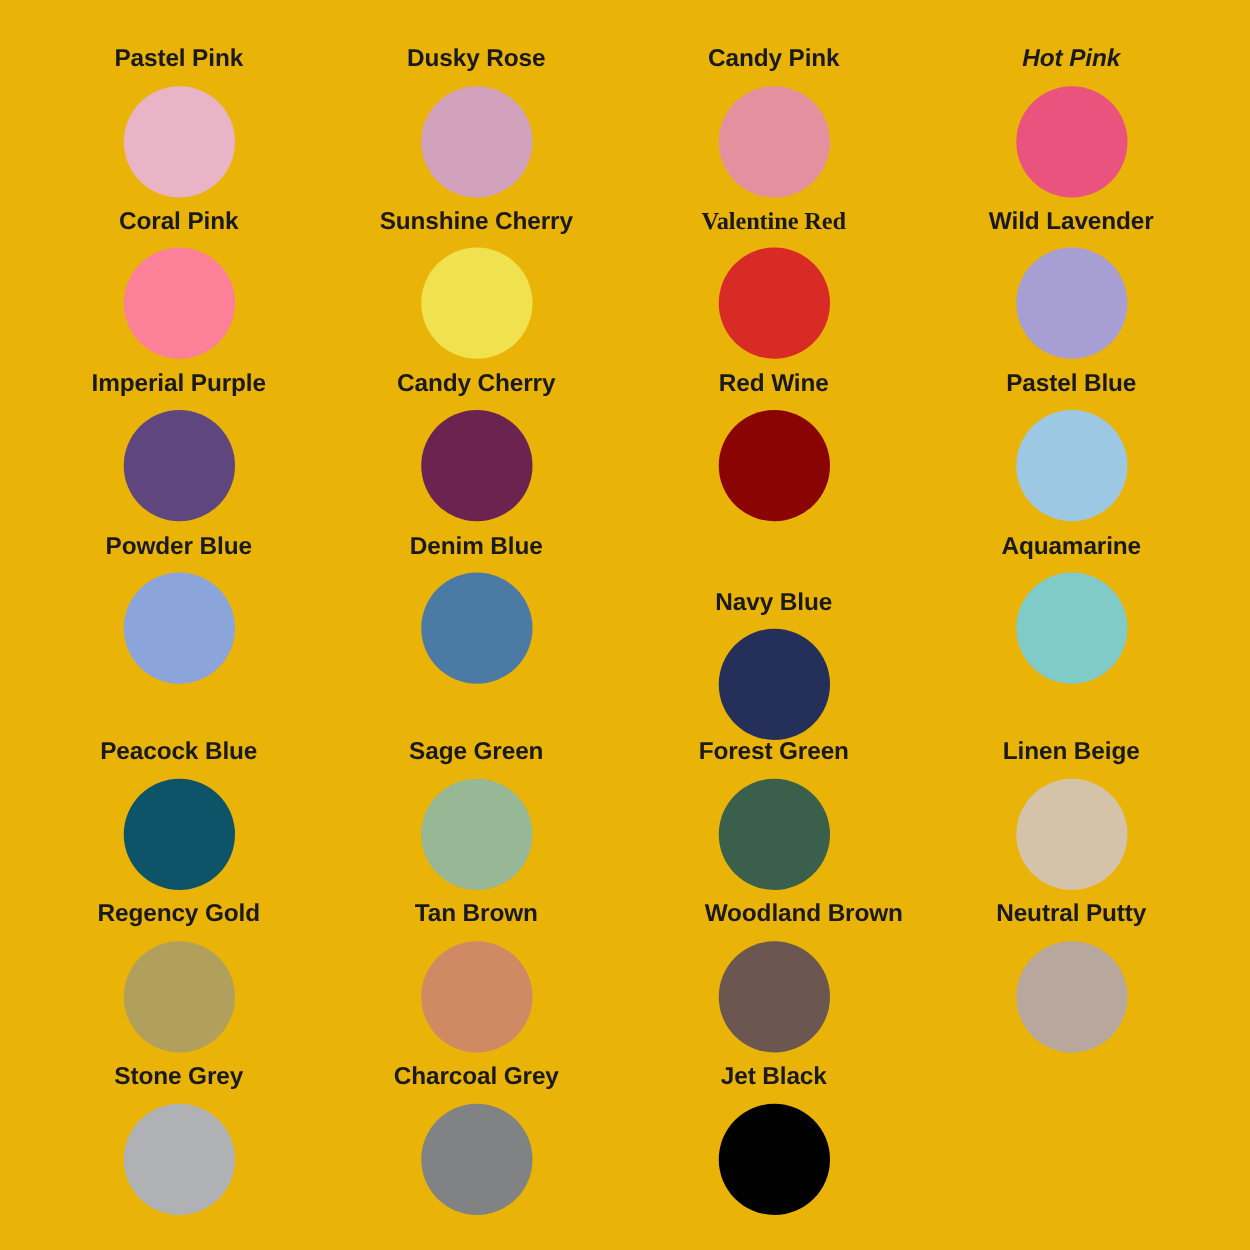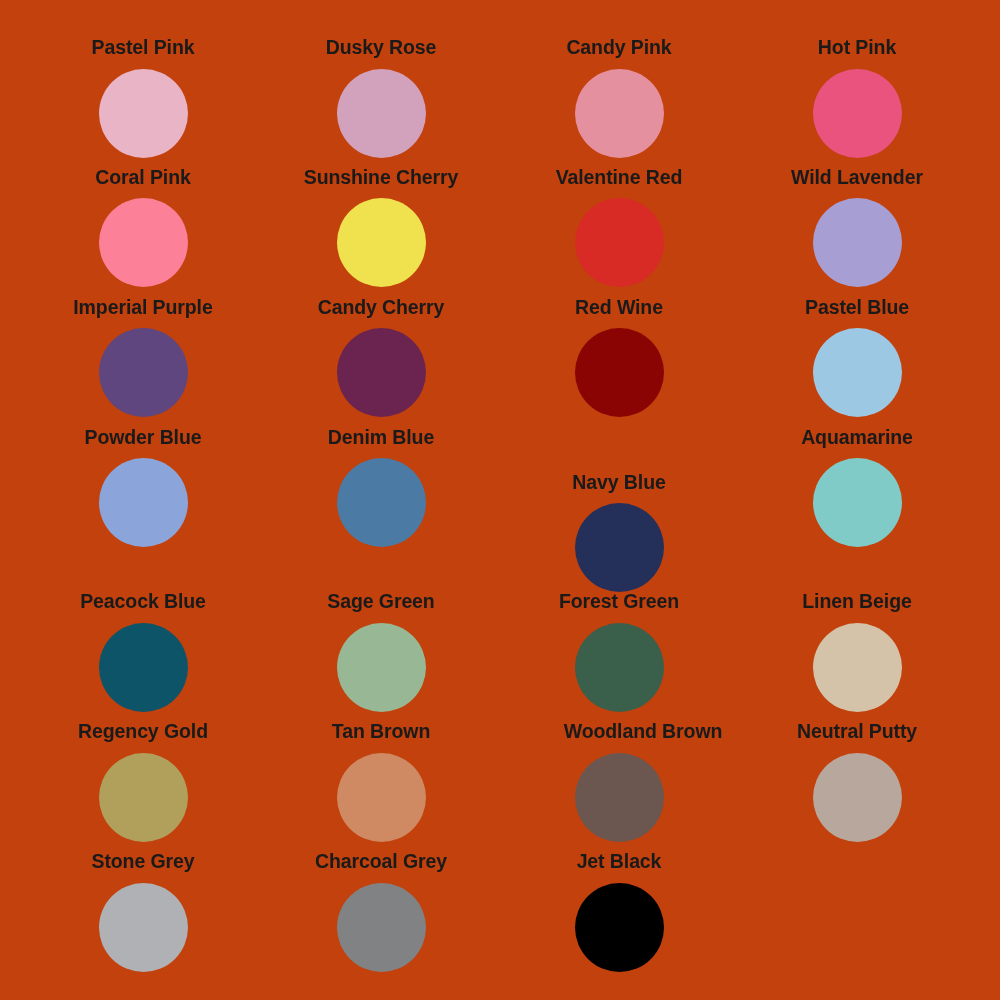--- a/index.html
+++ b/index.html
@@ -50,47 +50,47 @@
   .swatch-dot {
     width: 89px;
     height: 89px;
     border-radius: 50%;
     flex: none;
   }
 </style>
 </head>
 <body>
 
-<main id="palette-grid" style="background: #c2410c;">
+<main id="palette-grid" style="background: #eab308;">
     <div class="swatch-cell">
       <div class="swatch-label" style="color: rgb(26, 26, 26);">Pastel Pink</div>
       <div class="swatch-dot" style="background-color: rgb(232, 180, 198);"></div>
     </div>
     <div class="swatch-cell">
       <div class="swatch-label" style="color: rgb(26, 26, 26);">Dusky Rose</div>
       <div class="swatch-dot" style="background-color: rgb(210, 161, 188);"></div>
     </div>
     <div class="swatch-cell">
       <div class="swatch-label" style="color: rgb(26, 26, 26);">Candy Pink</div>
       <div class="swatch-dot" style="background-color: rgb(229, 144, 159);"></div>
     </div>
     <div class="swatch-cell">
-      <div class="swatch-label" style="color: rgb(26, 26, 26);">Hot Pink</div>
+      <div class="swatch-label" style="color: rgb(26, 26, 26); font-style: italic;">Hot Pink</div>
       <div class="swatch-dot" style="background-color: rgb(233, 83, 126);"></div>
     </div>
     <div class="swatch-cell">
       <div class="swatch-label" style="color: rgb(26, 26, 26);">Coral Pink</div>
       <div class="swatch-dot" style="background-color: rgb(252, 128, 152);"></div>
     </div>
     <div class="swatch-cell">
       <div class="swatch-label" style="color: rgb(26, 26, 26);">Sunshine Cherry</div>
       <div class="swatch-dot" style="background-color: rgb(240, 226, 79);"></div>
     </div>
     <div class="swatch-cell">
-      <div class="swatch-label" style="color: rgb(26, 26, 26);">Valentine Red</div>
+      <div class="swatch-label" style="color: rgb(26, 26, 26); font-family: Liberation Serif, serif;">Valentine Red</div>
       <div class="swatch-dot" style="background-color: rgb(216, 43, 38);"></div>
     </div>
     <div class="swatch-cell">
       <div class="swatch-label" style="color: rgb(26, 26, 26);">Wild Lavender</div>
       <div class="swatch-dot" style="background-color: rgb(167, 158, 212);"></div>
     </div>
     <div class="swatch-cell">
       <div class="swatch-label" style="color: rgb(26, 26, 26);">Imperial Purple</div>
       <div class="swatch-dot" style="background-color: rgb(95, 70, 126);"></div>
     </div>

